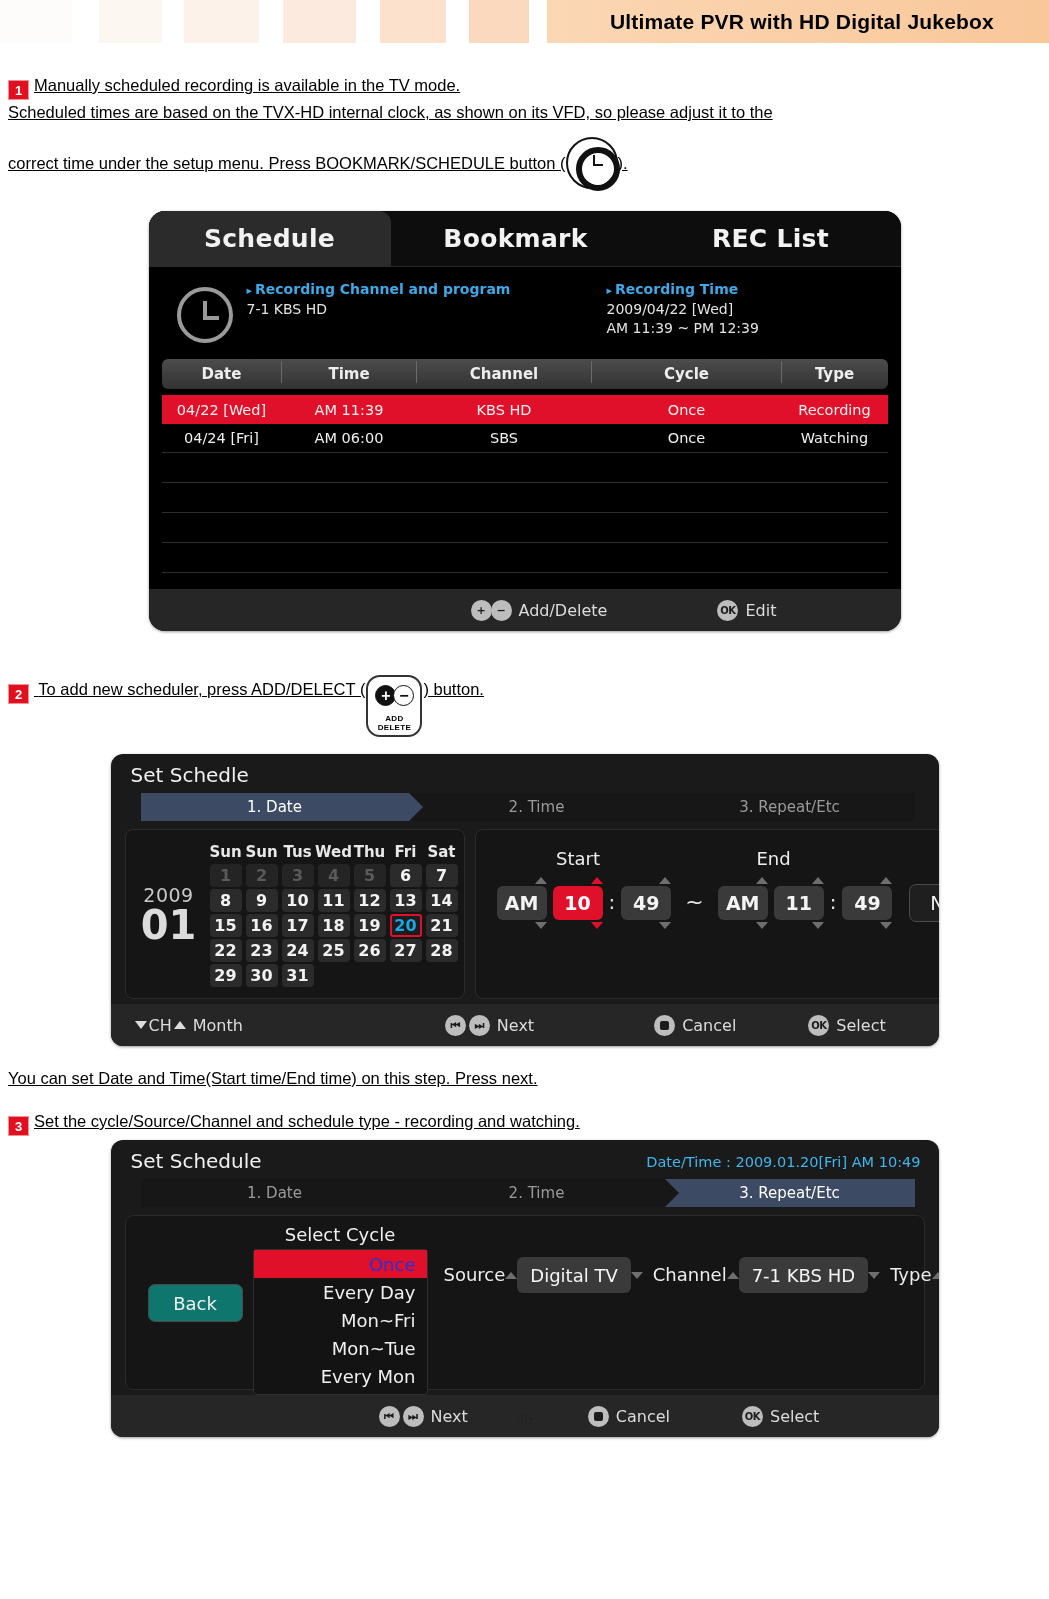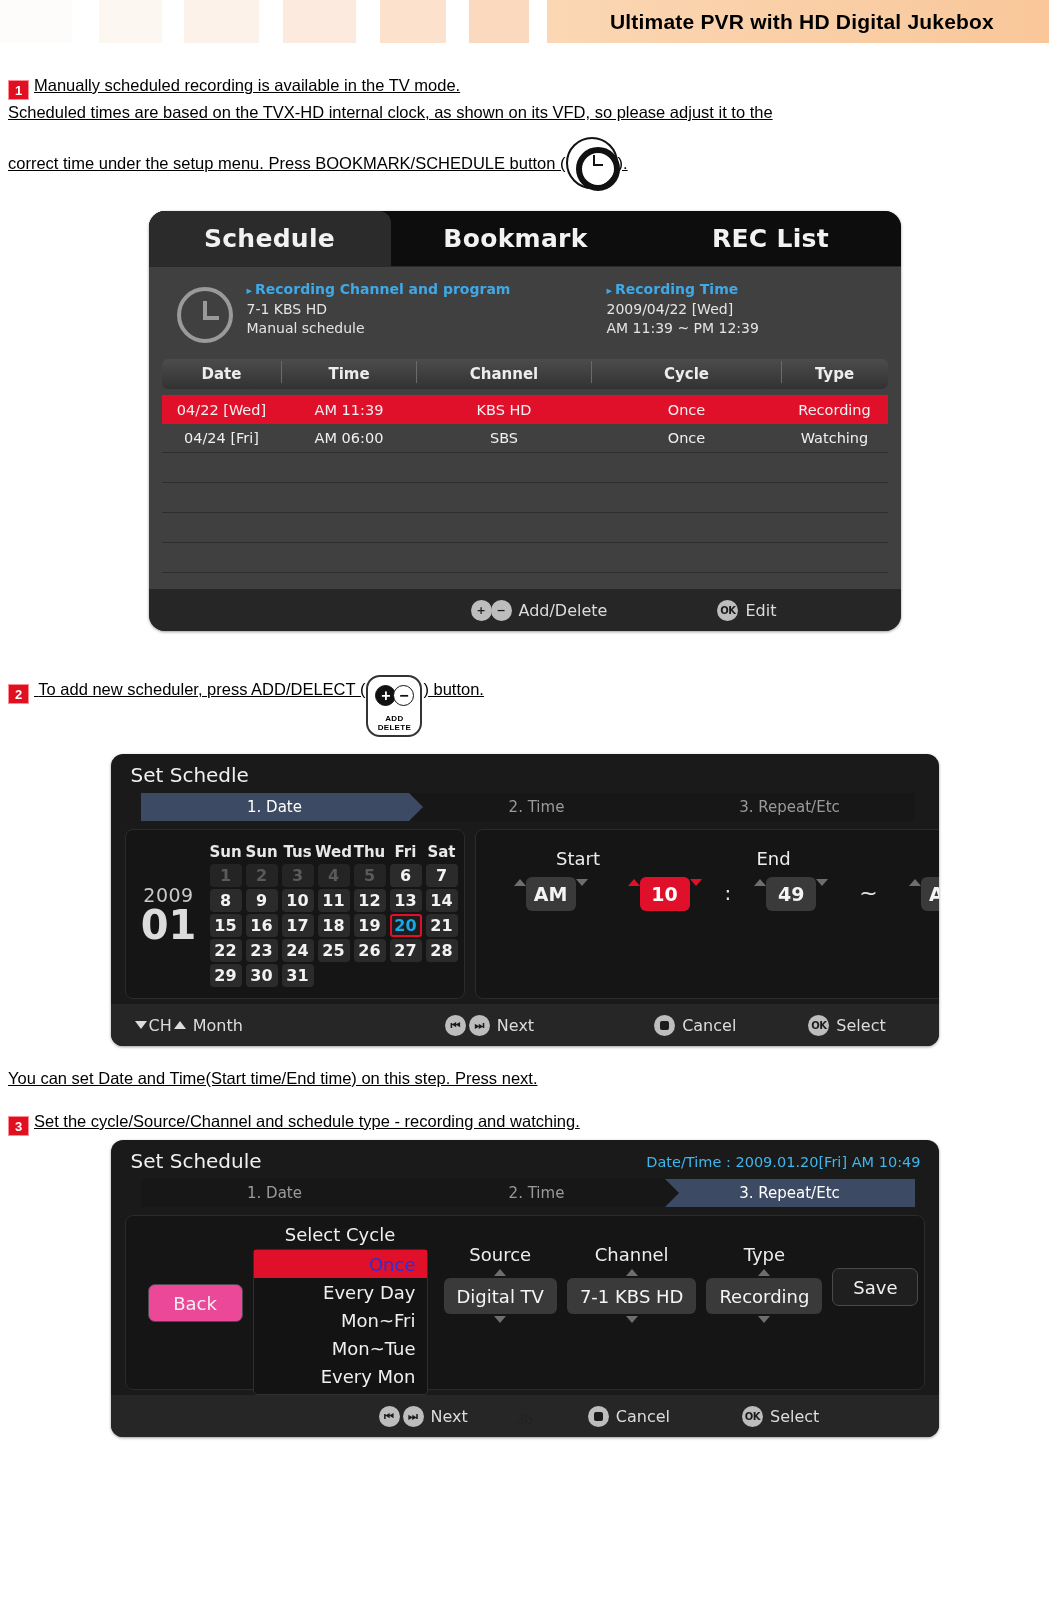--- a/index.html
+++ b/index.html
@@ -110,21 +110,21 @@
     font-family: "DejaVu Sans", sans-serif;
     position: relative;
     overflow: hidden;
     box-shadow: 0 1px 3px rgba(0,0,0,.4);
   }
 
   
   #panel-schedule {
     width: 752px; height: 420px;
     margin: 22px auto 0 auto;
-    background: #404040;
+    background: #000000;
     border-radius: 16px;
   }
   .tabs {
     display: flex; height: 56px;
     background: #0d0d0d;
     border-bottom: 1px solid #2a2a2a;
   }
   .tab {
     flex: 0 0 auto;
     display: flex; align-items: center; justify-content: center;
@@ -282,21 +282,21 @@
     flex: 1 1 auto; margin-left: 10px;
     background: #151515; border: 1px solid #2b2b2b; border-radius: 8px;
     position: relative;
   }
   .se-labels { display: flex; padding: 18px 0 0 0; }
   .se-label { font-size: 18px; color: #ededed; text-align: center; }
   .se-label.start { width: 185px; margin-left: 10px; }
   .se-label.end { width: 170px; margin-left: 18px; }
 
   .time-row { display: flex; align-items: center; padding: 6px 0 0 18px; }
-  .stepper { display: flex; flex-direction: row; align-items: flex-start; margin: 0 20px; }
+  .stepper { display: flex; flex-direction: column; align-items: flex-end; margin: 0 3px; }
   .arrow-up, .arrow-dn {
     width: 0; height: 0;
     border-left: 6px solid transparent; border-right: 6px solid transparent;
     margin: 2px 0;
   }
   .arrow-up { border-bottom: 7px solid #6e6e6e; }
   .arrow-dn { border-top: 7px solid #6e6e6e; }
   .stepper.on .arrow-up { border-bottom-color: #e0102a; }
   .stepper.on .arrow-dn { border-top-color: #e0102a; }
   .tfield {
@@ -326,36 +326,36 @@
     margin: 4px auto 0 auto;
     background: #1a1a1a;
     border-radius: 12px;
   }
   .body3 {
     margin: 8px 14px 0 14px; height: 175px;
     background: #151515; border: 1px solid #2b2b2b; border-radius: 8px;
     display: flex; align-items: flex-start; padding-top: 6px;
   }
   .btn-back {
-    background: #ec4899; border: 1px solid #4a4a4a; border-radius: 7px;
+    background: #0f766e; border: 1px solid #4a4a4a; border-radius: 7px;
     width: 95px; height: 38px; margin: 62px 0 0 22px;
     display: flex; align-items: center; justify-content: center;
     font-size: 18px; color: #f0f0f0; flex: 0 0 auto;
   }
   .cycle-col { width: 175px; margin-left: 10px; flex: 0 0 auto; }
   .cycle-title { font-size: 18px; color: #f0f0f0; text-align: center; margin: 2px 0 4px 0; }
   .cycle-list { background: #131313; border: 1px solid #2f2f2f; border-radius: 4px; padding-bottom: 4px; }
   .cycle-item {
     height: 28px; display: flex; align-items: center; justify-content: flex-end;
     padding-right: 11px; font-size: 18px; color: #f0f0f0;
   }
   .cycle-item.sel { background: #e0102a; color: #2233dd; font-weight: normal; }
 
   .ctrl-group { display: flex; margin-left: 16px; padding-top: 22px; }
-  .ctrl { display: flex; flex-direction: column; align-items: center; margin-right: 10px; }
+  .ctrl { display: flex; flex-direction: row; align-items: center; margin-right: 10px; }
   .ctrl-label { font-size: 18px; color: #ededed; margin-bottom: 2px; }
   .ctrl-field {
     background: #3a3a3a; border-radius: 6px; height: 36px;
     display: flex; align-items: center; justify-content: center;
     font-size: 18px; color: #f4f4f4; padding: 0 13px; white-space: nowrap;
   }
   .btn-save {
     background: #1f1f1f; border: 1px solid #4a4a4a; border-radius: 7px;
     width: 86px; height: 38px;
     display: flex; align-items: center; justify-content: center;
@@ -407,21 +407,20 @@
       <div class="tab t1">Schedule</div>
       <div class="tab t2">Bookmark</div>
       <div class="tab t3">REC List</div>
     </div>
 
     <div class="sched-info">
       <div class="clock-circle"></div>
       <div class="info-col left">
         <div class="info-head">Recording Channel and program</div>
         <div class="info-line">7-1 KBS HD</div>
-        <div class="info-line">Manual schedule</div>
       </div>
       <div class="info-col">
         <div class="info-head">Recording Time</div>
         <div class="info-line">2009/04/22 [Wed]</div>
         <div class="info-line">AM 11:39 ~ PM 12:39</div>
       </div>
     </div>
 
     <div class="table-wrap">
       <div class="thead">

